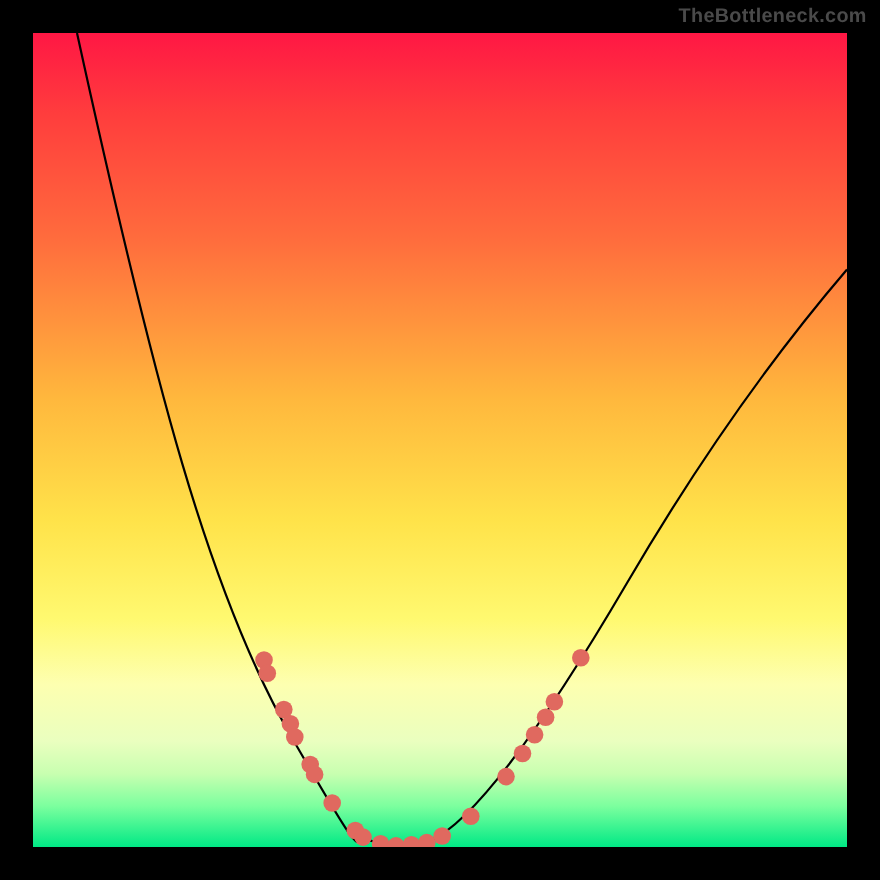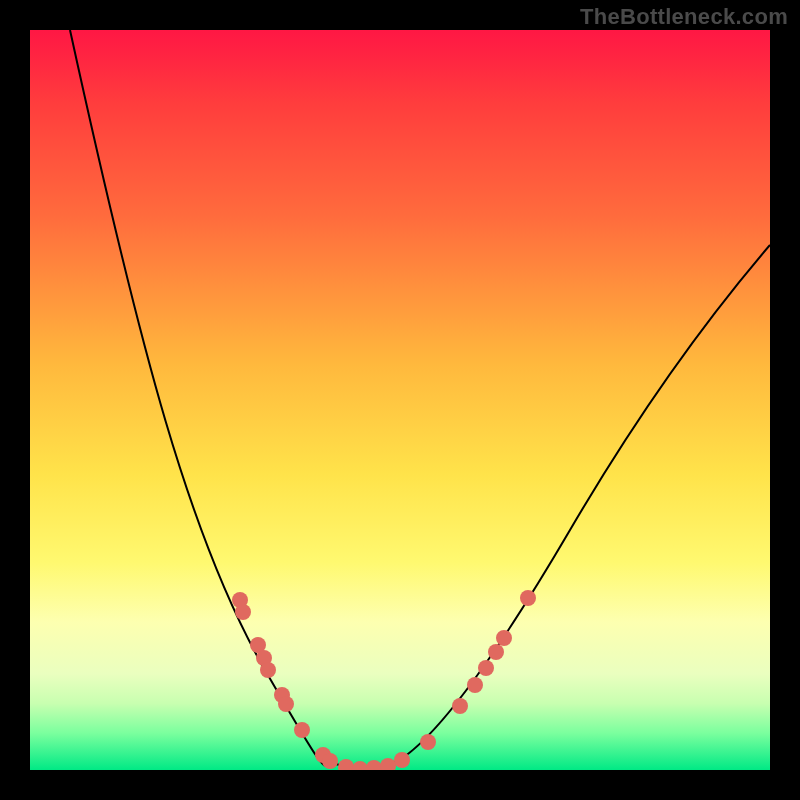--- a/index.html
+++ b/index.html
@@ -27,21 +27,21 @@
       #eaffbf 87%,
       #c8ffb0 91%,
       #7bff9e 95%,
       #00e985 100%);
   }
   .watermark {
     position: absolute;
     top: 4px;
     right: 12px;
     font-family: Arial, Helvetica, sans-serif;
-    font-size: 22px;
+    font-size: 18px;
     font-weight: 600;
     color: #4a4a4a;
     letter-spacing: 0.3px;
   }
   svg.overlay {
     position: absolute;
     left: 30px;
     top: 30px;
     width: 740px;
     height: 740px;

